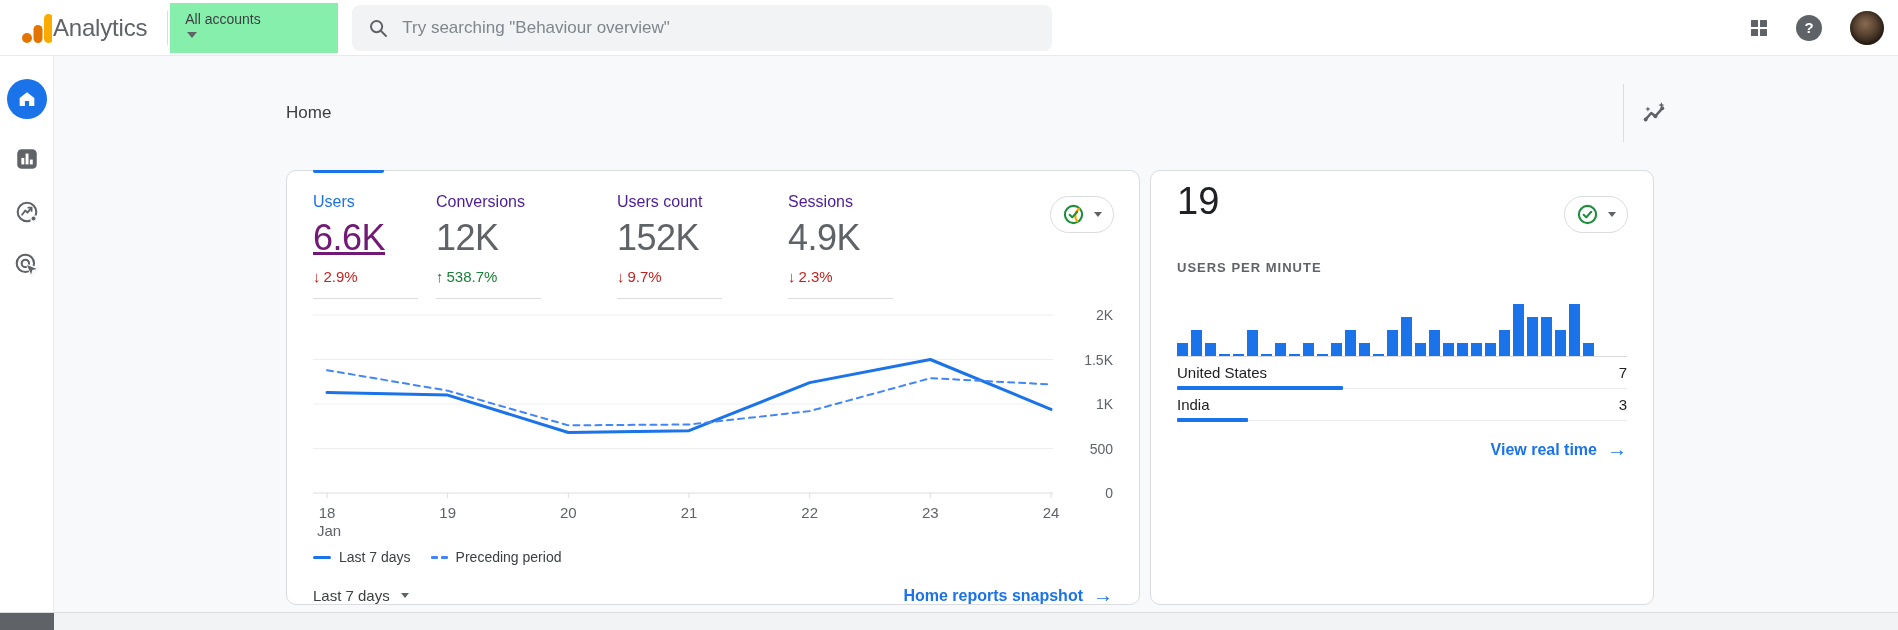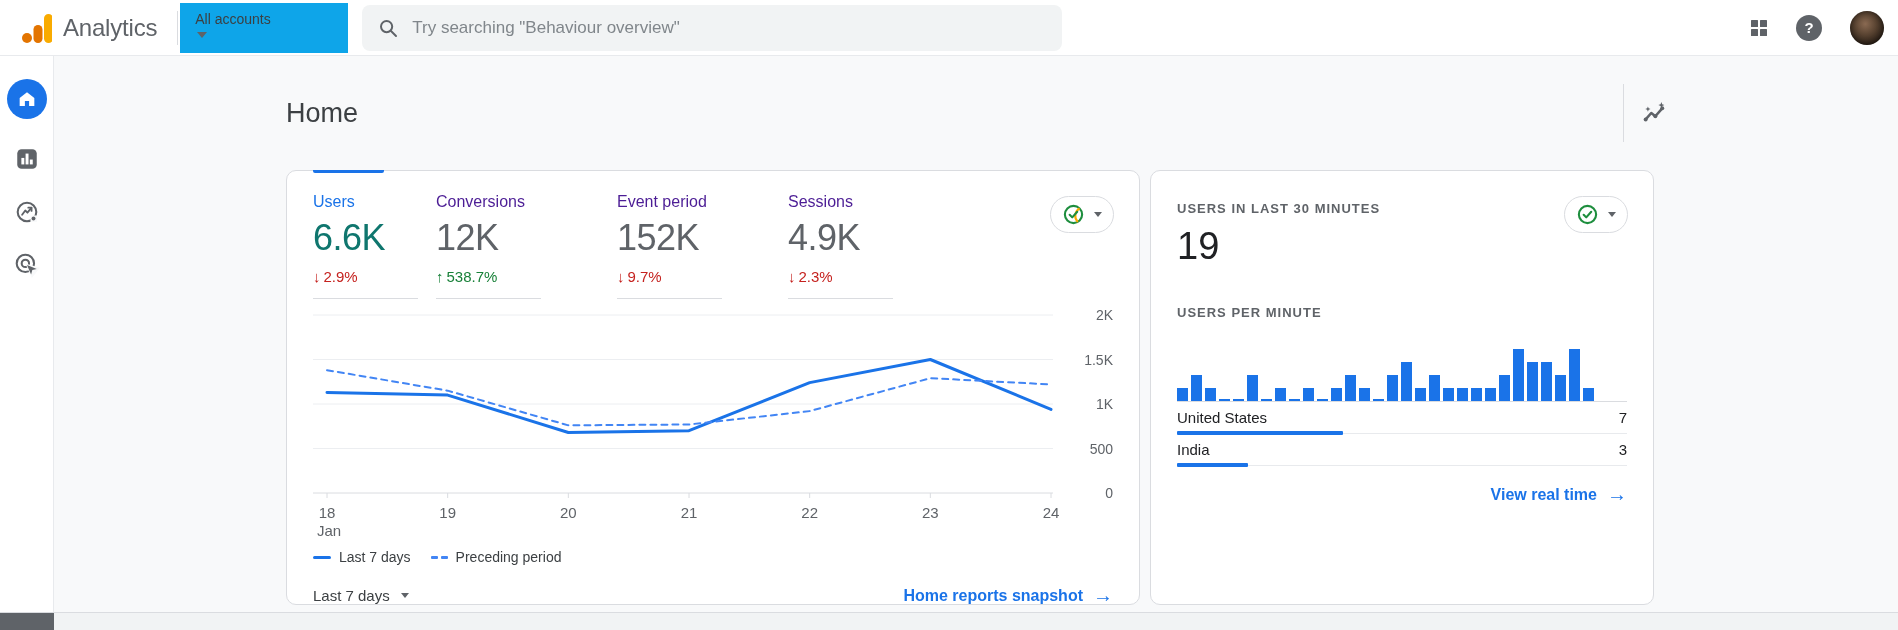--- a/index.html
+++ b/index.html
@@ -2,24 +2,24 @@
 <html><head>
 <meta charset="utf-8">
 <style>
   * { box-sizing: border-box; margin: 0; padding: 0; }
   html,body { width:1898px; height:630px; overflow:hidden; background:#fff;
               font-family:"Liberation Sans", sans-serif; color:#202124; }
 
   
   .topbar { height:56px; background:#fff; border-bottom:1px solid #e8eaed;
             display:flex; align-items:center; position:relative; z-index:3; }
-  .logo-area { display:flex; align-items:center; gap:11px; margin-left:22px; cursor:pointer; }
+  .logo-area { display:flex; align-items:center; gap:1px; margin-left:22px; cursor:pointer; }
   .logo-text { font-size:24px; color:#5f6368; letter-spacing:-0.2px; }
   .topbar-divider { width:1px; height:34px; background:#dadce0; margin:0 0 0 20px; }
-  .account-switcher { margin-left:2px; width:168px; height:50px; background:#0ea5e9;
+  .account-switcher { margin-left:2px; width:168px; height:50px; background:#86efac;
             padding:8px 0 0 15px; display:flex; flex-direction:column; cursor:pointer; }
   .account-switcher .label { font-size:14px; color:#3c4043; }
   .caret { width:0; height:0; border-left:5px solid transparent; border-right:5px solid transparent;
            border-top:6px solid #5f6368; }
   .account-switcher .caret { margin-top:5px; margin-left:2px; }
   .searchbox { margin-left:14px; width:700px; height:46px; background:#f1f3f4; border-radius:8px;
                display:flex; align-items:center; }
   .searchbox svg { margin:0 14px 0 16px; flex:none; }
   .searchbox input { flex:1; border:none; outline:none; background:transparent; font-size:17px;
                      color:#202124; font-family:"Liberation Sans", sans-serif; }
@@ -34,41 +34,41 @@
 
   
   .body-row { display:flex; height:556px; }
   .sidebar { width:54px; background:#fff; border-right:1px solid #e8eaed;
              display:flex; flex-direction:column; align-items:center; padding-top:23px; gap:27px; }
   .side-item { cursor:pointer; display:flex; align-items:center; justify-content:center; }
   .home-circle { width:40px; height:40px; border-radius:50%; background:#1a73e8;
                  display:flex; align-items:center; justify-content:center; }
   .main { flex:1; background:#f8f9fa; }
   .main-header { height:114px; display:flex; align-items:center; padding-left:232px; }
-  .page-title { font-size:27px; color:#3c4043; font-weight:400; }
+  .page-title { font-size:17px; color:#3c4043; font-weight:400; }
   .header-right { margin-left:auto; display:flex; align-items:center; padding-right:229px; }
   .header-vdivider { width:1px; height:58px; background:#dadce0; margin-right:17px; }
 
   .cards-row { display:flex; gap:10px; padding-left:232px; }
   .card { background:#fff; border:1px solid #dadce0; border-radius:10px; height:435px; position:relative; }
   .card-overview { width:854px; padding:0 26px; }
   .card-realtime { width:504px; padding:0 26px; }
 
   
   .tab-indicator { position:absolute; top:-1px; left:26px; width:71px; height:3px;
                    background:#1a73e8; border-radius:0 0 2px 2px; }
   .metrics-row { display:flex; padding-top:22px; }
   .metric-tab { width:105px; border-bottom:1px solid #dadce0; padding-bottom:13px; cursor:pointer; }
   .metric-tab:nth-child(1){ margin-right:18px; }
   .metric-tab:nth-child(2){ margin-right:76px; }
   .metric-tab:nth-child(3){ margin-right:66px; }
   .metric-label { font-size:16px; color:#4c1d95; }
   .metric-tab.selected .metric-label { color:#1a73e8; }
   .metric-value { font-size:36px; color:#5f6368; margin-top:6px; letter-spacing:-0.5px; }
-  .metric-tab.selected .metric-value { color:#0f766e; }
+  .metric-tab.selected .metric-value { color:#701a75;text-decoration:underline; }
   .metric-delta { font-size:15px; margin-top:9px; display:flex; gap:3px; align-items:baseline; }
   .metric-delta.down { color:#c5221f; }
   .metric-delta.up { color:#188038; }
 
   .badge-pill { position:absolute; top:25px; right:25px; height:37px; padding:0 11px;
                 border:1px solid #dadce0; border-radius:19px; background:#fff;
                 display:flex; align-items:center; gap:9px; cursor:pointer; }
   .badge-pill .caret { border-top-width:5px; border-left-width:4.5px; border-right-width:4.5px; }
 
   #trend-chart { display:block; margin-top:8px; }
@@ -214,21 +214,21 @@
           </div>
           <div class="metric-tab">
             <div class="metric-label">Conversions</div>
             <div class="metric-value">12K</div>
             <div class="metric-delta up">
               <span>↑</span>
               <span>538.7%</span>
             </div>
           </div>
           <div class="metric-tab">
-            <div class="metric-label">Event period</div>
+            <div class="metric-label">Users count</div>
             <div class="metric-value">152K</div>
             <div class="metric-delta down">
               <span>↓</span>
               <span>9.7%</span>
             </div>
           </div>
           <div class="metric-tab">
             <div class="metric-label">Sessions</div>
             <div class="metric-value">4.9K</div>
             <div class="metric-delta down">
@@ -297,21 +297,20 @@
             <span class="caret"></span>
           </div>
           <div class="card-link">
             <span>Home reports snapshot</span>
             <span class="arrow-glyph">→</span>
           </div>
         </div>
       </div>
 
       <div class="card card-realtime">
-        <div class="rt-heading">USERS IN LAST 30 MINUTES</div>
         <div class="badge-pill">
           <svg width="23" height="23" viewBox="0 0 24 24">
             <circle cx="12" cy="12" r="9" fill="none" stroke="#1e8e3e" stroke-width="2.2"></circle>
             <path d="M8 12.3 l2.7 2.7 5.2 -5.8" fill="none" stroke="#1e8e3e" stroke-width="2.2" stroke-linecap="round" stroke-linejoin="round"></path>
           </svg>
           <span class="caret"></span>
         </div>
         <div class="rt-value">19</div>
         <div class="rt-bar-heading">USERS PER MINUTE</div>
 

